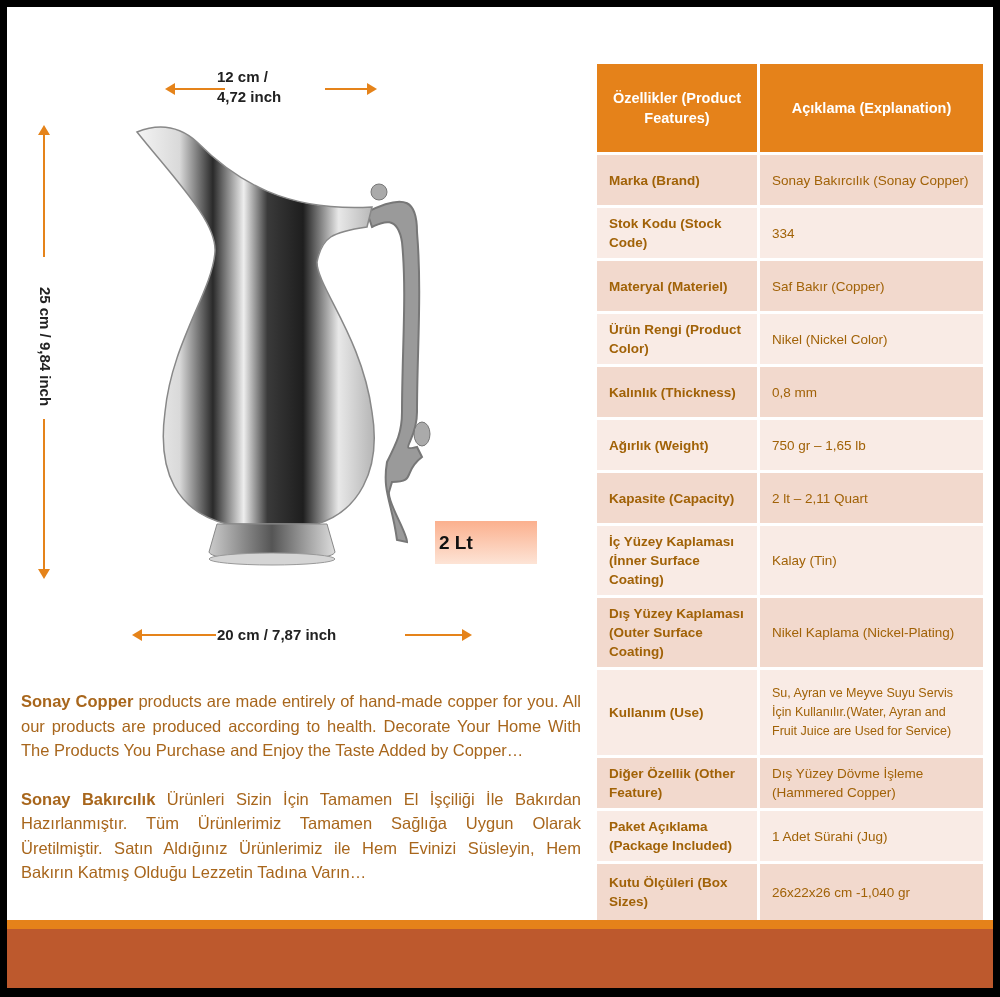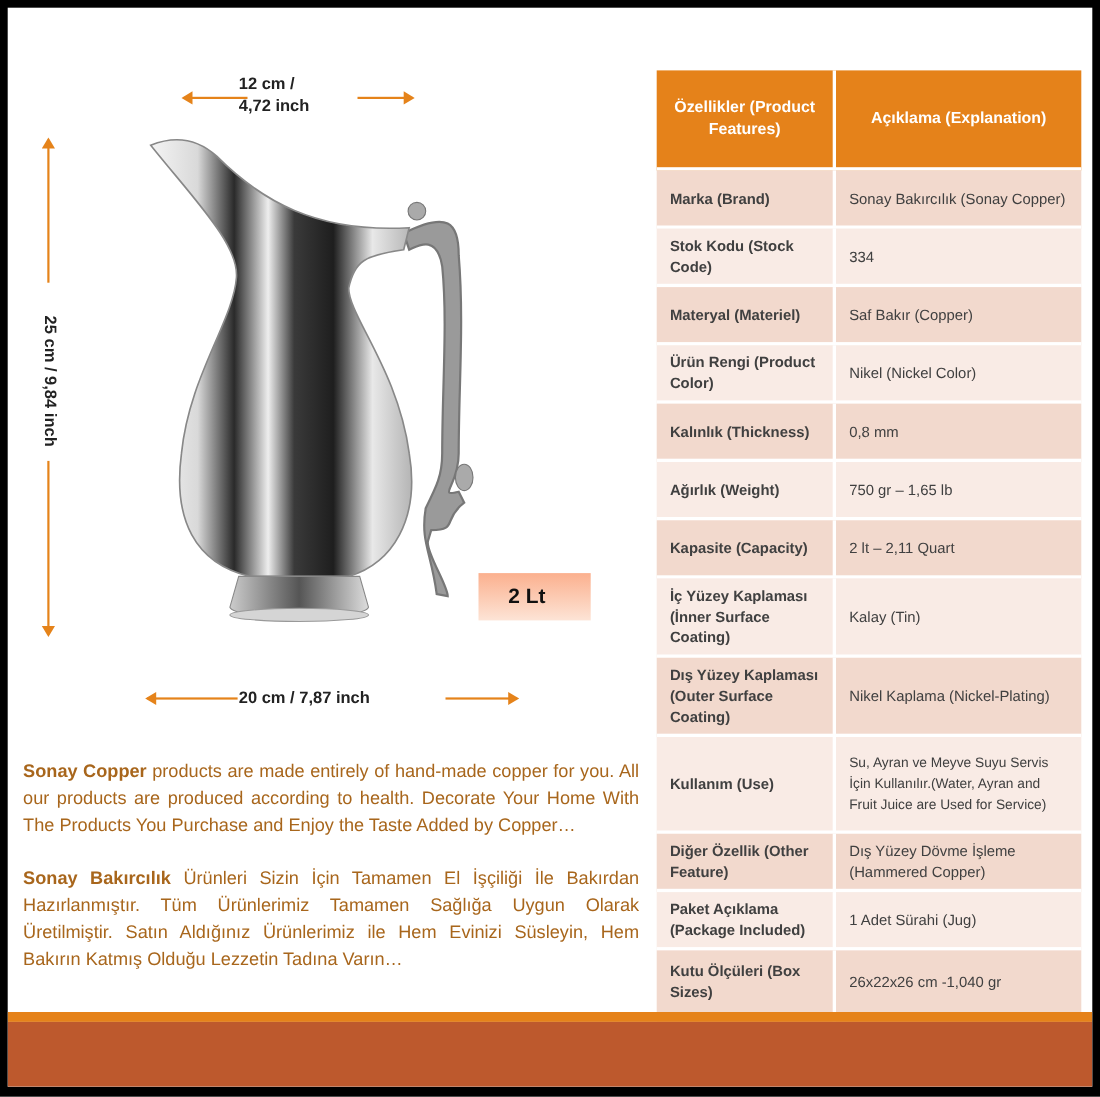--- a/index.html
+++ b/index.html
@@ -14,31 +14,31 @@
   .arrow-h.right::after { content:""; position:absolute; right:-2px; top:-5px; border-left:10px solid #e5831a; border-top:6px solid transparent; border-bottom:6px solid transparent; }
   .arrow-v { position:absolute; width:2px; background:#e5831a; }
   .arrow-v.up::before { content:""; position:absolute; top:-2px; left:-5px; border-bottom:10px solid #e5831a; border-left:6px solid transparent; border-right:6px solid transparent; }
   .arrow-v.down::after { content:""; position:absolute; bottom:-2px; left:-5px; border-top:10px solid #e5831a; border-left:6px solid transparent; border-right:6px solid transparent; }
   .vlabel { position:absolute; transform:rotate(90deg); transform-origin:center; white-space:nowrap; font-weight:bold; font-size:15px; color:#222; }
 
   .jug { position:absolute; left:110px; top:105px; width:380px; height:500px; }
 
   .cap-badge { position:absolute; left:428px; top:514px; width:102px; height:43px;
                background:linear-gradient(#fbb08e, #fde4d6); font-weight:bold; font-size:19px; color:#111;
-               display:flex; align-items:center; padding-left:27px; box-sizing:border-box; }
+               display:flex; align-items:center; padding-left:4px; box-sizing:border-box; }
 
   .desc { position:absolute; left:14px; top:682px; width:560px; color:#a8661c; font-size:16.5px; line-height:24.5px; text-align:justify; }
   .desc p { margin:0 0 24px 0; }
   .desc b { font-weight:bold; }
 
   
   .spec { position:absolute; left:590px; top:17px; width:386px; border-collapse:separate; border-spacing:0;margin-top:40px; }
   .spec th { background:#e5821a; color:#fff; font-weight:bold; font-size:14.5px; line-height:20px; height:86px; text-align:center; border-bottom:3px solid #fff; }
   .spec th.c1 { width:158px; border-right:3px solid #fff; }
-  .spec td { font-size:13.5px; line-height:19px; color:#404040; padding:0 12px; border-bottom:3px solid #fff; vertical-align:middle; }
+  .spec td { font-size:13.5px; line-height:19px; color:#a16207; padding:0 12px; border-bottom:3px solid #fff; vertical-align:middle; }
   .spec td.k { font-weight:bold; border-right:3px solid #fff; width:134px; }
   .spec tr.odd td { background:#f2d9cd; }
   .spec tr.even td { background:#f9ebe5; }
 
   .band-top { position:absolute; left:0; top:913px; width:986px; height:9px; background:#e5821a; }
   .band { position:absolute; left:0; top:922px; width:986px; height:59px; background:#bd592d; }
 </style>
 </head>
 <body>
 

